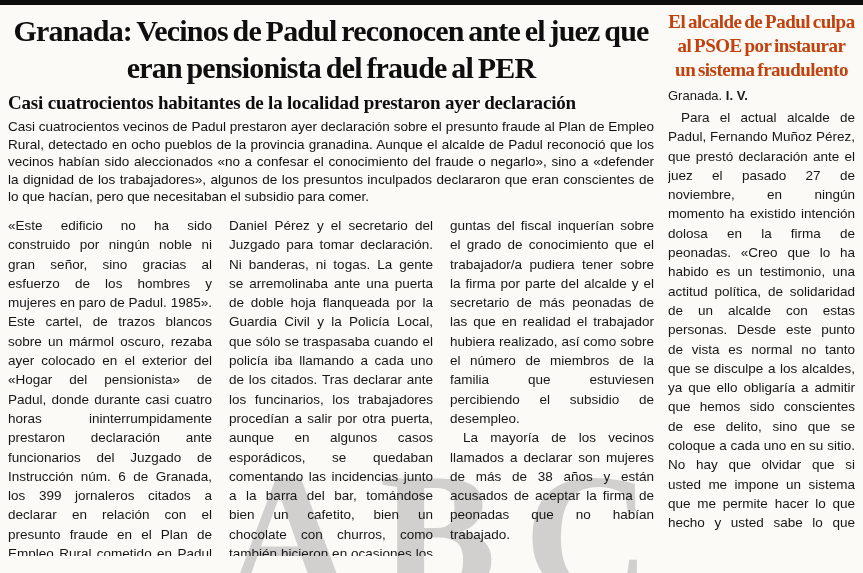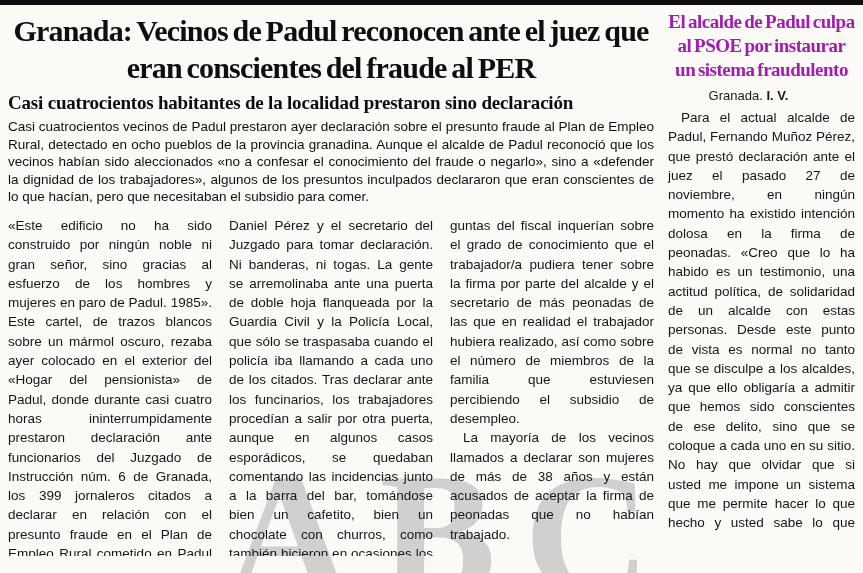--- a/index.html
+++ b/index.html
@@ -52,21 +52,21 @@
     margin: 4px 0 2px 0;
     font-family: "Liberation Serif", serif;
     font-weight: bold;
     font-size: 19px;
     line-height: 22px;
     letter-spacing: -0.2px;
     text-align: left;
     color: #0e0e0e;
   }
   .byline {
-    text-align: center;
+    text-align: left;
     font-size: 13px;
     line-height: 16px;
     margin: 2px 6px 4px 0;
     color: #1a1a1a;
   }
   .byline .byline-author { font-weight: bold; }
 
   p.lead {
     margin: 4px 0 10px 0;
     font-weight: normal;
@@ -95,43 +95,43 @@
 
   h2.side-headline {
     margin: 0 0 6px 0;
     font-family: "Liberation Serif", serif;
     font-weight: bold;
     font-size: 19px;
     line-height: 24px;
     letter-spacing: -0.5px;
     word-spacing: -1.5px;
     text-align: center;
-    color: #a21caf;
+    color: #c2410c;
   }
   .sidebar .byline { margin-right: 26px; }
   .side-body {
     font-size: 13.5px;
     line-height: 19.3px;
     text-align: justify;
     height: 430px;
     overflow: hidden;
     color: #161616;
   }
 </style>
 </head>
 <body>
 
 <div class="top-rule"></div>
 <div class="watermark">ABC</div>
 
 <div class="content">
 
   <div class="main">
-    <h1 class="main-headline">Granada: Vecinos de Padul reconocen ante el juez que eran conscientes del fraude al PER</h1>
-    <h2 class="main-subheadline">Casi cuatrocientos habitantes de la localidad prestaron sino declaración</h2>
+    <h1 class="main-headline">Granada: Vecinos de Padul reconocen ante el juez que eran pensionista del fraude al PER</h1>
+    <h2 class="main-subheadline">Casi cuatrocientos habitantes de la localidad prestaron ayer declaración</h2>
     <p class="lead">Casi cuatrocientos vecinos de Padul prestaron ayer declaración sobre el presunto fraude al Plan de Empleo Rural, detectado en ocho pueblos de la provincia granadina. Aunque el alcalde de Padul reconoció que los vecinos habían sido aleccionados «no a confesar el conocimiento del fraude o negarlo», sino a «defender la dignidad de los trabajadores», algunos de los presuntos inculpados declararon que eran conscientes de lo que hacían, pero que necesitaban el subsidio para comer.</p>
     <div class="cols">
       <div class="col">
         <p>«Este edificio no ha sido construido por ningún noble ni gran señor, sino gracias al esfuerzo de los hombres y mujeres en paro de Padul. 1985». Este cartel, de trazos blancos sobre un mármol oscuro, rezaba ayer colocado en el exterior del «Hogar del pensionista» de Padul, donde durante casi cuatro horas ininterrumpidamente prestaron declaración ante funcionarios del Juzgado de Instrucción núm. 6 de Granada, los 399 jornaleros citados a declarar en relación con el presunto fraude en el Plan de Empleo Rural cometido en Padul en 1988 por el entonces alcalde, Diego García (IU-CA) y el secretario. Horas antes de la declaración los trabajadores habían sido aleccionados «no a confesar el conocimiento del fraude o negarlo», sino a «defender la dignidad</p>
       </div>
       <div class="col">
         <p>Daniel Pérez y el secretario del Juzgado para tomar declaración. Ni banderas, ni togas. La gente se arremolinaba ante una puerta de doble hoja flanqueada por la Guardia Civil y la Policía Local, que sólo se traspasaba cuando el policía iba llamando a cada uno de los citados. Tras declarar ante los funcinarios, los trabajadores procedían a salir por otra puerta, aunque en algunos casos esporádicos, se quedaban comentando las incidencias junto a la barra del bar, tomándose bien un cafetito, bien un chocolate con churros, como también hicieron en ocasiones los representantes del Ministerio de Justicia. De los 399 llamados concurrieron alrededor de 350, mientras el resto justificó la inasistencia. Los jornaleros respondían a un formulario presentado por el Juzga-</p>
       </div>
       <div class="col">
         <p>guntas del fiscal inquerían sobre el grado de conocimiento que el trabajador/a pudiera tener sobre la firma por parte del alcalde y el secretario de más peonadas de las que en realidad el trabajador hubiera realizado, así como sobre el número de miembros de la familia que estuviesen percibiendo el subsidio de desempleo.</p>

